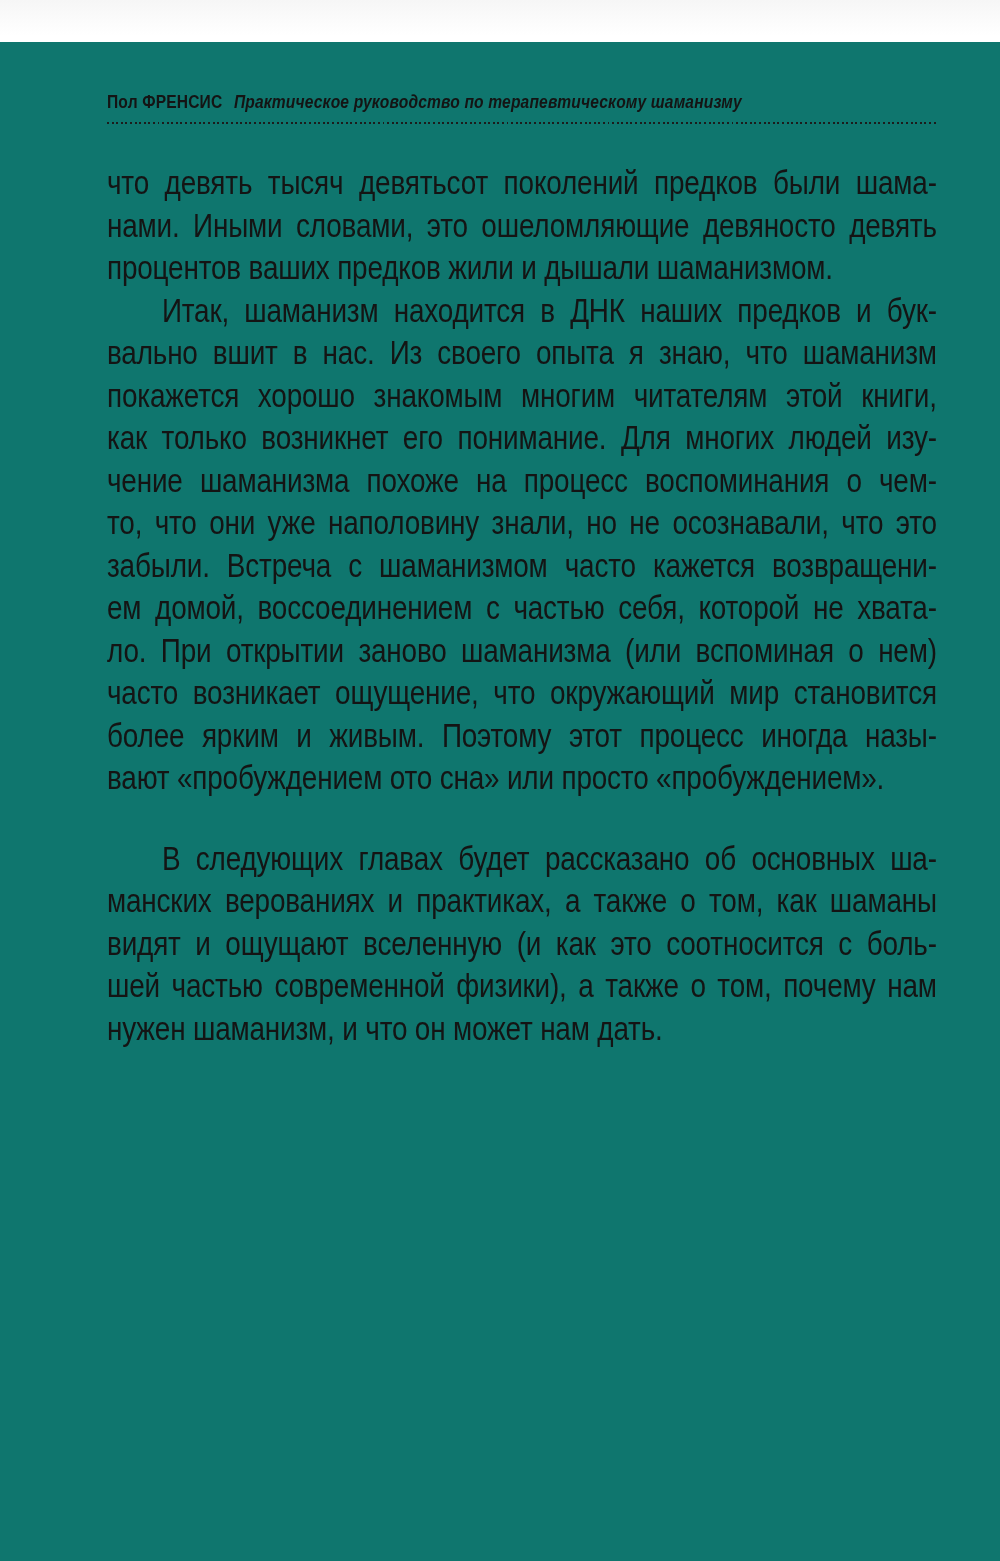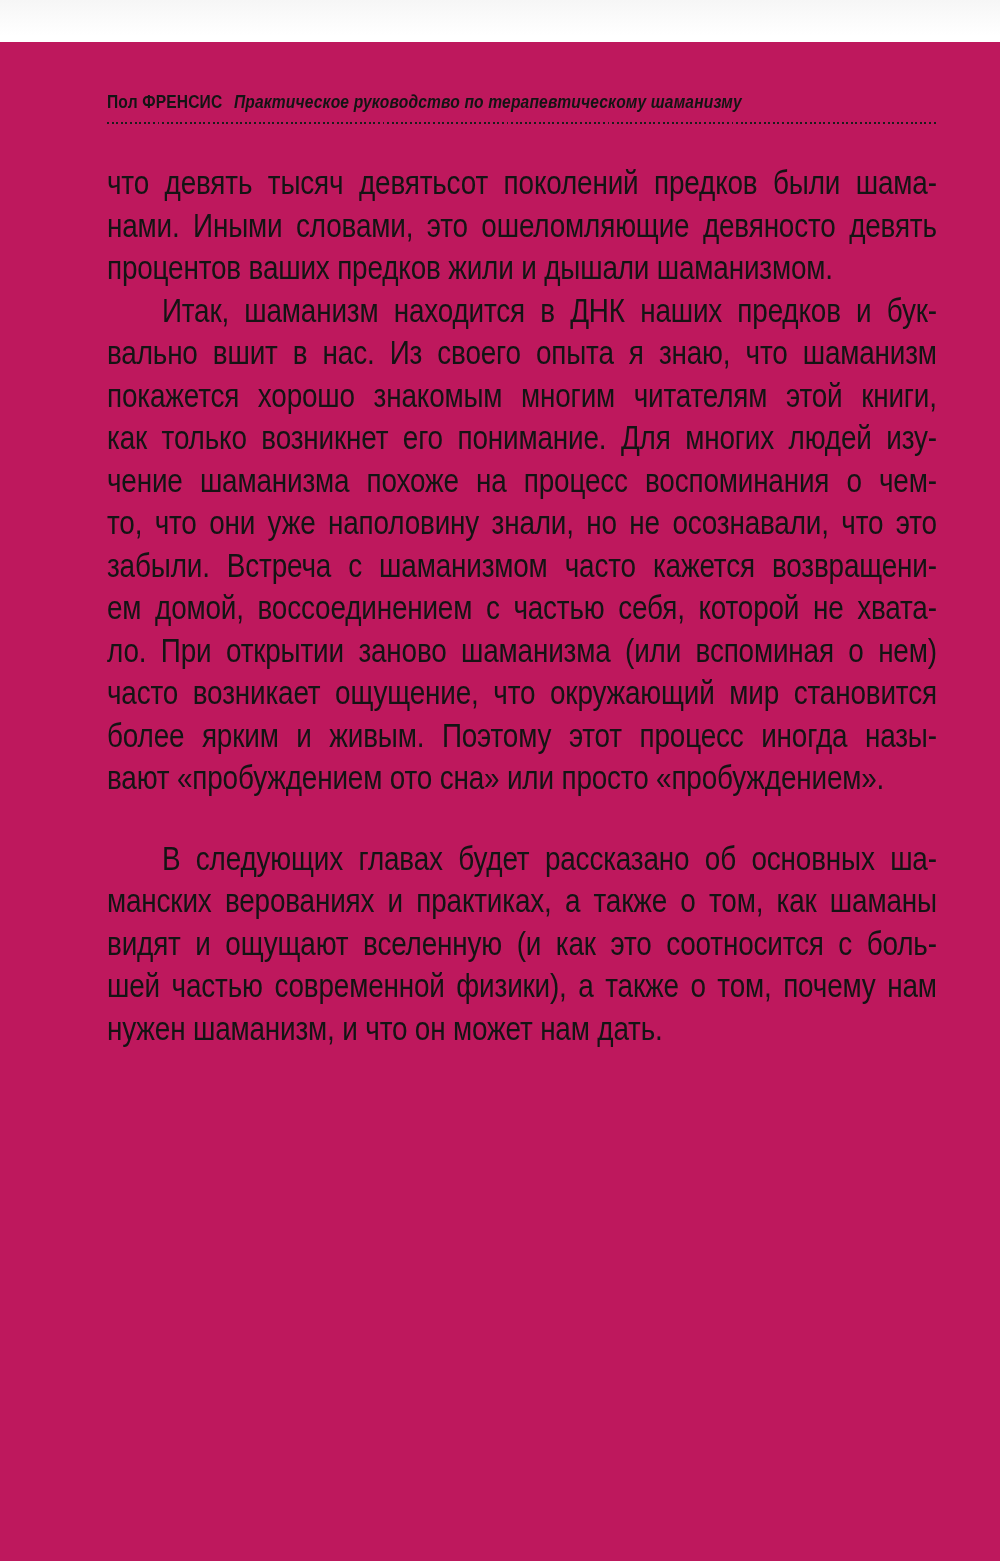--- a/index.html
+++ b/index.html
@@ -4,21 +4,21 @@
 <style>
   html, body {
     margin: 0;
     padding: 0;
     background: #ffffff;
   }
   .page {
     position: relative;
     width: 1000px;
     height: 1561px;
-    background: #be185d;
+    background: #0f766e;
     overflow: hidden;
     font-family: "Liberation Sans", "DejaVu Sans", sans-serif;
     color: #141414;
   }
   
   .scan-edge {
     position: absolute;
     left: 0; top: 0;
     width: 100%; height: 42px;
     background: linear-gradient(to bottom, #f6f6f6 0%, #ffffff 85%);

